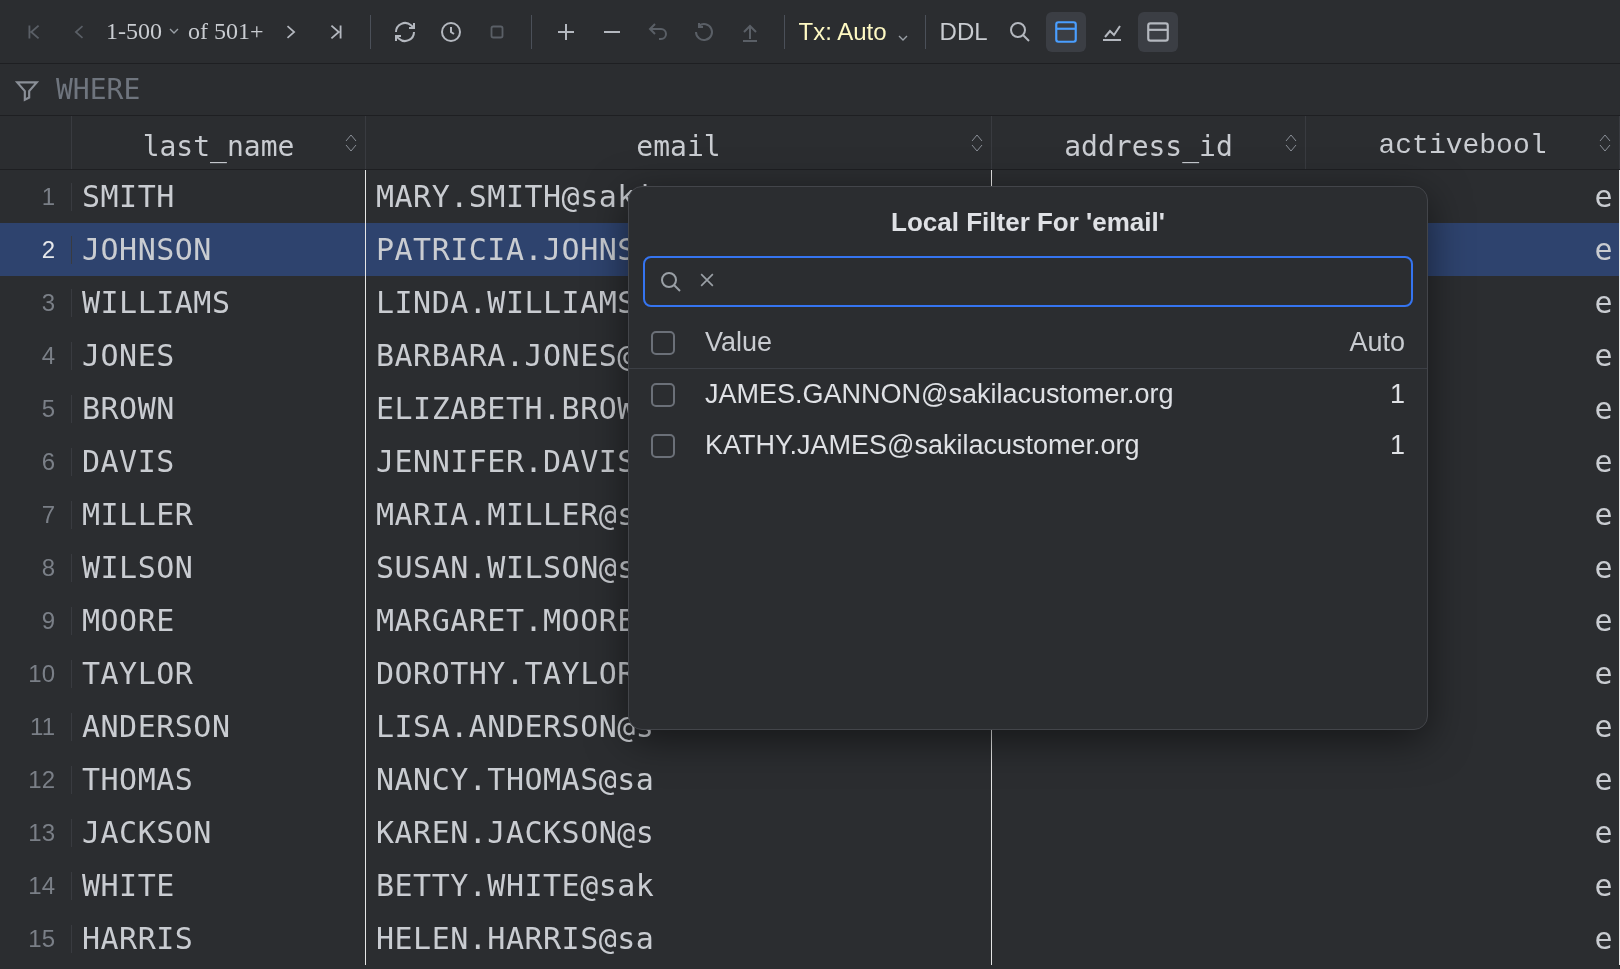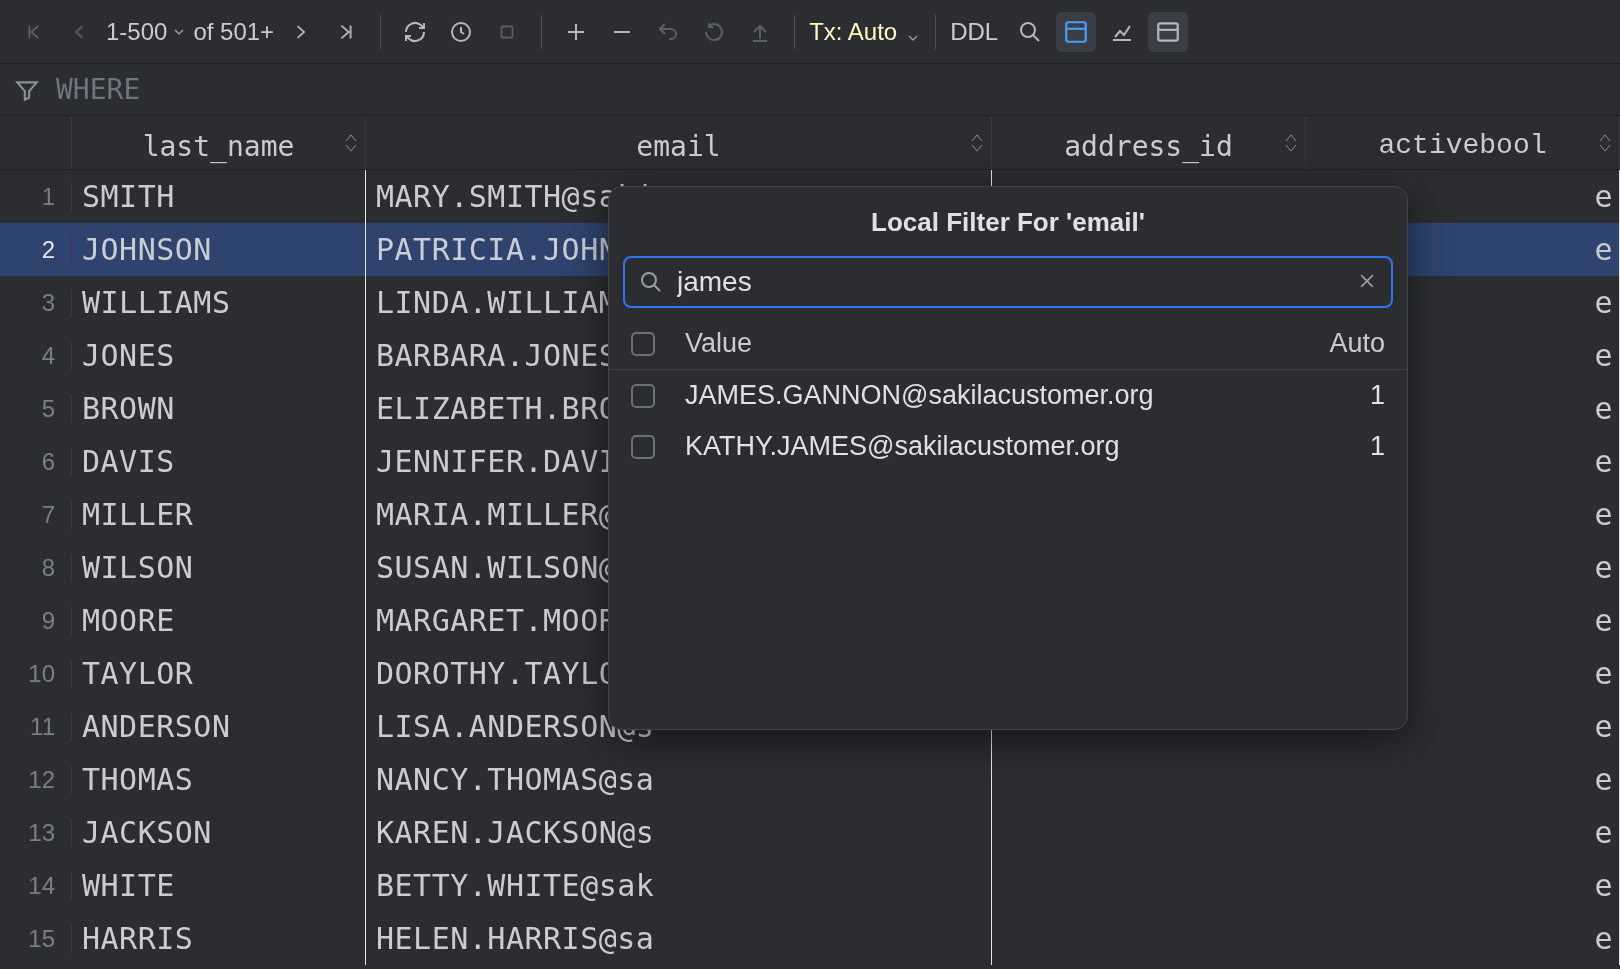--- a/index.html
+++ b/index.html
@@ -42,21 +42,21 @@
   .tb-btn.disabled svg { stroke: #5a5f66; }
   .tb-btn.active { background: #3b3e44; }
   .tb-btn.active-blue svg { stroke: #4a9eff; }
   .tb-btn.active-blue .dot { fill: #4a9eff; }
   .pager {
     display: flex;
     align-items: center;
     gap: 4px;
     color: #c9ccd1;
     font-size: 24px;
-    font-family: Liberation Sans, sans-serif;
+    font-family: Liberation Serif, serif;
   }
   .pager .chev svg { stroke: #9aa0a6; }
   .tx {
     display:flex; align-items:flex-end; gap:8px;
     font-family: -apple-system, 'Segoe UI', sans-serif;
     font-size: 24px; color:#fef9c3;
   }
   .ddl {
     font-family: -apple-system, 'Segoe UI', sans-serif;
     font-size: 24px; color:#c9ccd1;
@@ -146,21 +146,21 @@
     position:absolute;
     right: 6px;
     color:#c9ccd1;
     font-size:30px;
   }
 
   
   .popup {
     position:absolute;
     top: 186px;
-    left: 608px;
+    left: 628px;
     width: 800px;
     height: 544px;
     background: #2b2d30;
     border: 1px solid #43454a;
     border-radius: 14px;
     box-shadow: 0 10px 40px rgba(0,0,0,.5);
     padding: 12px 0 0 0;
     font-family: -apple-system, 'Segoe UI', sans-serif;
   }
   .popup-title {
@@ -540,21 +540,20 @@
   </div>
 
 <div class="popup">
   <div class="popup-title">Local Filter For 'email'</div>
 
   <div class="search-wrap">
     <svg width="24" height="24" viewBox="0 0 24 24">
         <circle cx="10" cy="10" r="7"></circle>
         <path d="M21 21l-6-6"></path>
       </svg>
-    <input type="text" value="james" style="">
     <span class="clear-btn">
       <svg width="20" height="20" viewBox="0 0 24 24">
           <path d="M5 5l14 14M19 5L5 19"></path>
         </svg>
     </span>
   </div>
 
   <div class="filter-head">
     <span class="chk"></span>
     <span>Value</span>

